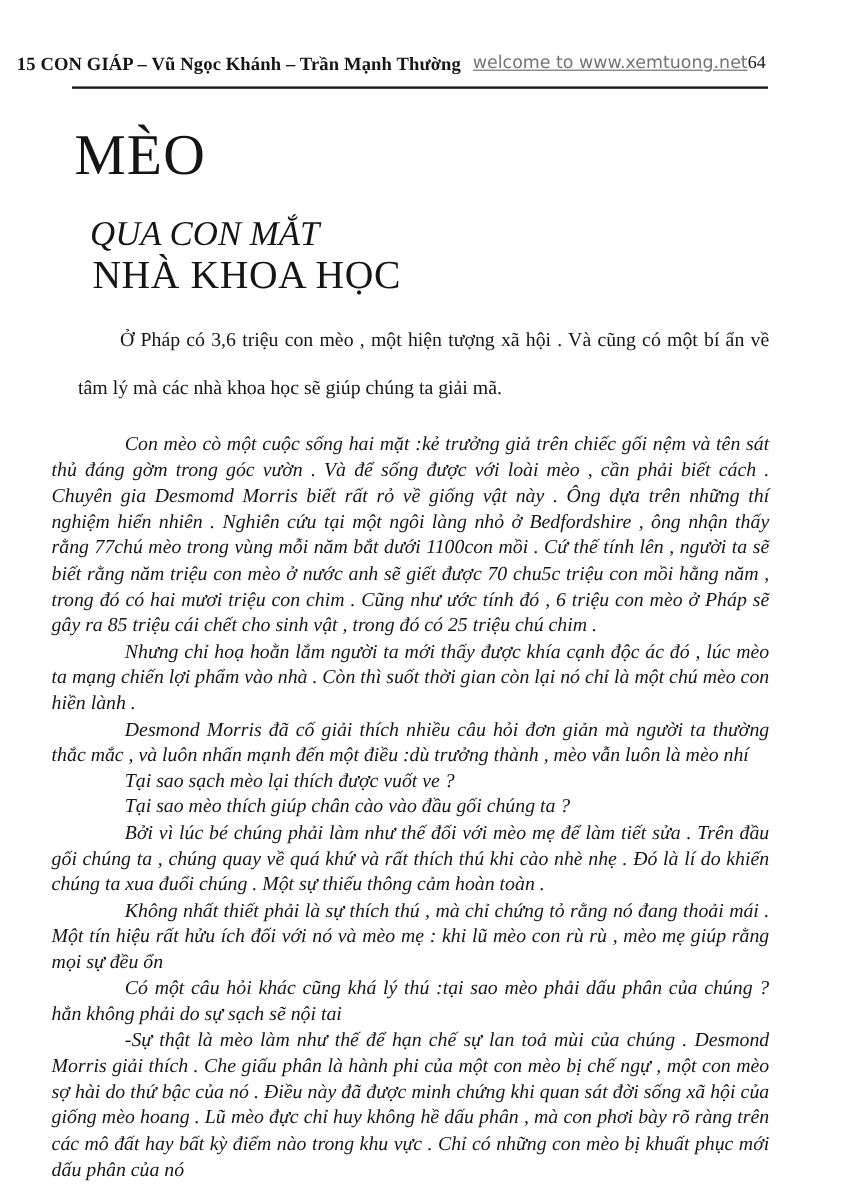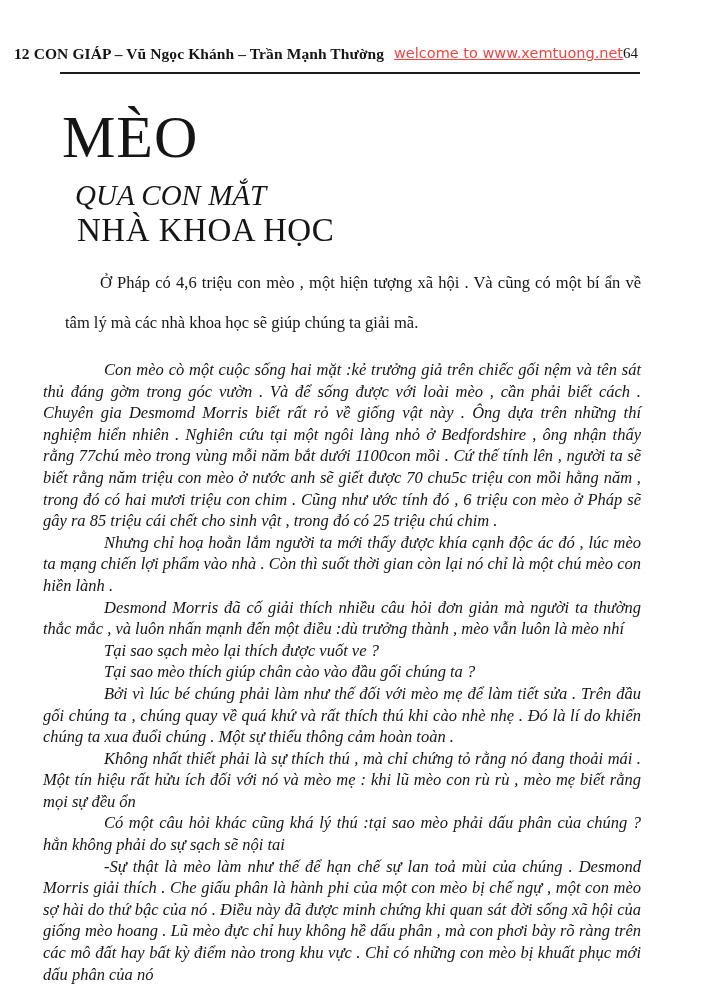--- a/index.html
+++ b/index.html
@@ -14,31 +14,31 @@
   .hdr-left {
     position: absolute; left: 14px; top: 45px;
     font-weight: bold; font-size: 15.5px; white-space: nowrap;
     letter-spacing: 0.1px;
   }
   .hdr-right {
     position: absolute; left: 394px; top: 44px; white-space: nowrap;
   }
   .hdr-link {
     font-family: "DejaVu Sans", sans-serif;
-    font-size: 14.5px; color: #ef4444;
+    font-size: 14.5px; color: #737373;
     text-decoration: underline;
   }
   .hdr-page { font-size: 15px; }
   .rule {
     position: absolute; left: 60px; top: 72px; width: 580px;
     border-top: 2px solid #1c1c1c; height: 0;
   }
   .title-main {
     position: absolute; left: 62px; top: 104px;
-    font-size: 60px; line-height: 1.1; letter-spacing: 1px;
+    font-size: 48px; line-height: 1.1; letter-spacing: 1px;
   }
   .title-sub1 {
     position: absolute; left: 75px; top: 180px;
     font-style: italic; font-size: 29px; line-height: 1.1;
   }
   .title-sub2 {
     position: absolute; left: 77px; top: 212px;
     font-size: 33px; line-height: 1.1; letter-spacing: 0.5px;
   }
   .intro {
@@ -49,38 +49,38 @@
   .body-text {
     position: absolute; left: 43px; top: 359px; width: 598px;
     font-size: 16.5px; line-height: 21.6px;
     text-align: justify;
   }
   .body-text p { margin: 0; text-indent: 61px; font-style: italic; }
 </style>
 </head>
 <body>
 
-<div class="hdr-left">12 CON GIÁP – Vũ Ngọc Khánh – Trần Mạnh Thường</div>
+<div class="hdr-left">15 CON GIÁP – Vũ Ngọc Khánh – Trần Mạnh Thường</div>
 
 <div class="hdr-right">
   <a href="#" class="hdr-link">welcome to www.xemtuong.net</a><span class="hdr-page">64</span>
 </div>
 
 <div class="rule"></div>
 
 <div class="title-main">MÈO</div>
 <div class="title-sub1">QUA CON MẮT</div>
 <div class="title-sub2">NHÀ KHOA HỌC</div>
 
-<div class="intro">Ở Pháp có 4,6 triệu con mèo , một hiện tượng xã hội . Và cũng có một bí ẩn về tâm lý mà các nhà khoa học sẽ giúp chúng ta giải mã.</div>
+<div class="intro">Ở Pháp có 3,6 triệu con mèo , một hiện tượng xã hội . Và cũng có một bí ẩn về tâm lý mà các nhà khoa học sẽ giúp chúng ta giải mã.</div>
 
 <div class="body-text">
   <p>Con mèo cò một cuộc sống hai mặt :kẻ trưởng giả trên chiếc gối nệm và tên sát thủ đáng gờm trong góc vườn . Và để sống được với loài mèo , cần phải biết cách . Chuyên gia Desmomd Morris biết rất rỏ về giống vật này . Ông dựa trên những thí nghiệm hiển nhiên . Nghiên cứu tại một ngôi làng nhỏ ở Bedfordshire , ông nhận thấy rằng 77chú mèo trong vùng mỗi năm bắt dưới 1100con mồi . Cứ thế tính lên , người ta sẽ biết rằng năm triệu con mèo ở nước anh sẽ giết được 70 chu5c triệu con mồi hằng năm , trong đó có hai mươi triệu con chim . Cũng như ước tính đó , 6 triệu con mèo ở Pháp sẽ gây ra 85 triệu cái chết cho sinh vật , trong đó có 25 triệu chú chim .</p>
   <p>Nhưng chỉ hoạ hoằn lắm người ta mới thấy được khía cạnh độc ác đó , lúc mèo ta mạng chiến lợi phẩm vào nhà . Còn thì suốt thời gian còn lại nó chỉ là một chú mèo con hiền lành .</p>
   <p>Desmond Morris đã cố giải thích nhiều câu hỏi đơn giản mà người ta thường thắc mắc , và luôn nhấn mạnh đến một điều :dù trưởng thành , mèo vẫn luôn là mèo nhí</p>
   <p>Tại sao sạch mèo lại thích được vuốt ve ?</p>
   <p>Tại sao mèo thích giúp chân cào vào đầu gối chúng ta ?</p>
   <p>Bởi vì lúc bé chúng phải làm như thế đối với mèo mẹ để làm tiết sửa . Trên đầu gối chúng ta , chúng quay về quá khứ và rất thích thú khi cào nhè nhẹ . Đó là lí do khiến chúng ta xua đuổi chúng . Một sự thiếu thông cảm hoàn toàn .</p>
-  <p>Không nhất thiết phải là sự thích thú , mà chỉ chứng tỏ rằng nó đang thoải mái . Một tín hiệu rất hửu ích đối với nó và mèo mẹ : khi lũ mèo con rù rù , mèo mẹ biết rằng mọi sự đều ổn</p>
+  <p>Không nhất thiết phải là sự thích thú , mà chỉ chứng tỏ rằng nó đang thoải mái . Một tín hiệu rất hửu ích đối với nó và mèo mẹ : khi lũ mèo con rù rù , mèo mẹ giúp rằng mọi sự đều ổn</p>
   <p>Có một câu hỏi khác cũng khá lý thú :tại sao mèo phải dấu phân của chúng ? hẳn không phải do sự sạch sẽ nội tai</p>
   <p>-Sự thật là mèo làm như thế để hạn chế sự lan toả mùi của chúng . Desmond Morris giải thích . Che giấu phân là hành phi của một con mèo bị chế ngự , một con mèo sợ hài do thứ bậc của nó . Điều này đã được minh chứng khi quan sát đời sống xã hội của giống mèo hoang . Lũ mèo đực chỉ huy không hề dấu phân , mà con phơi bày rõ ràng trên các mô đất hay bất kỳ điểm nào trong khu vực . Chỉ có những con mèo bị khuất phục mới dấu phân của nó</p>
 
 </div>
 
 </body></html>

